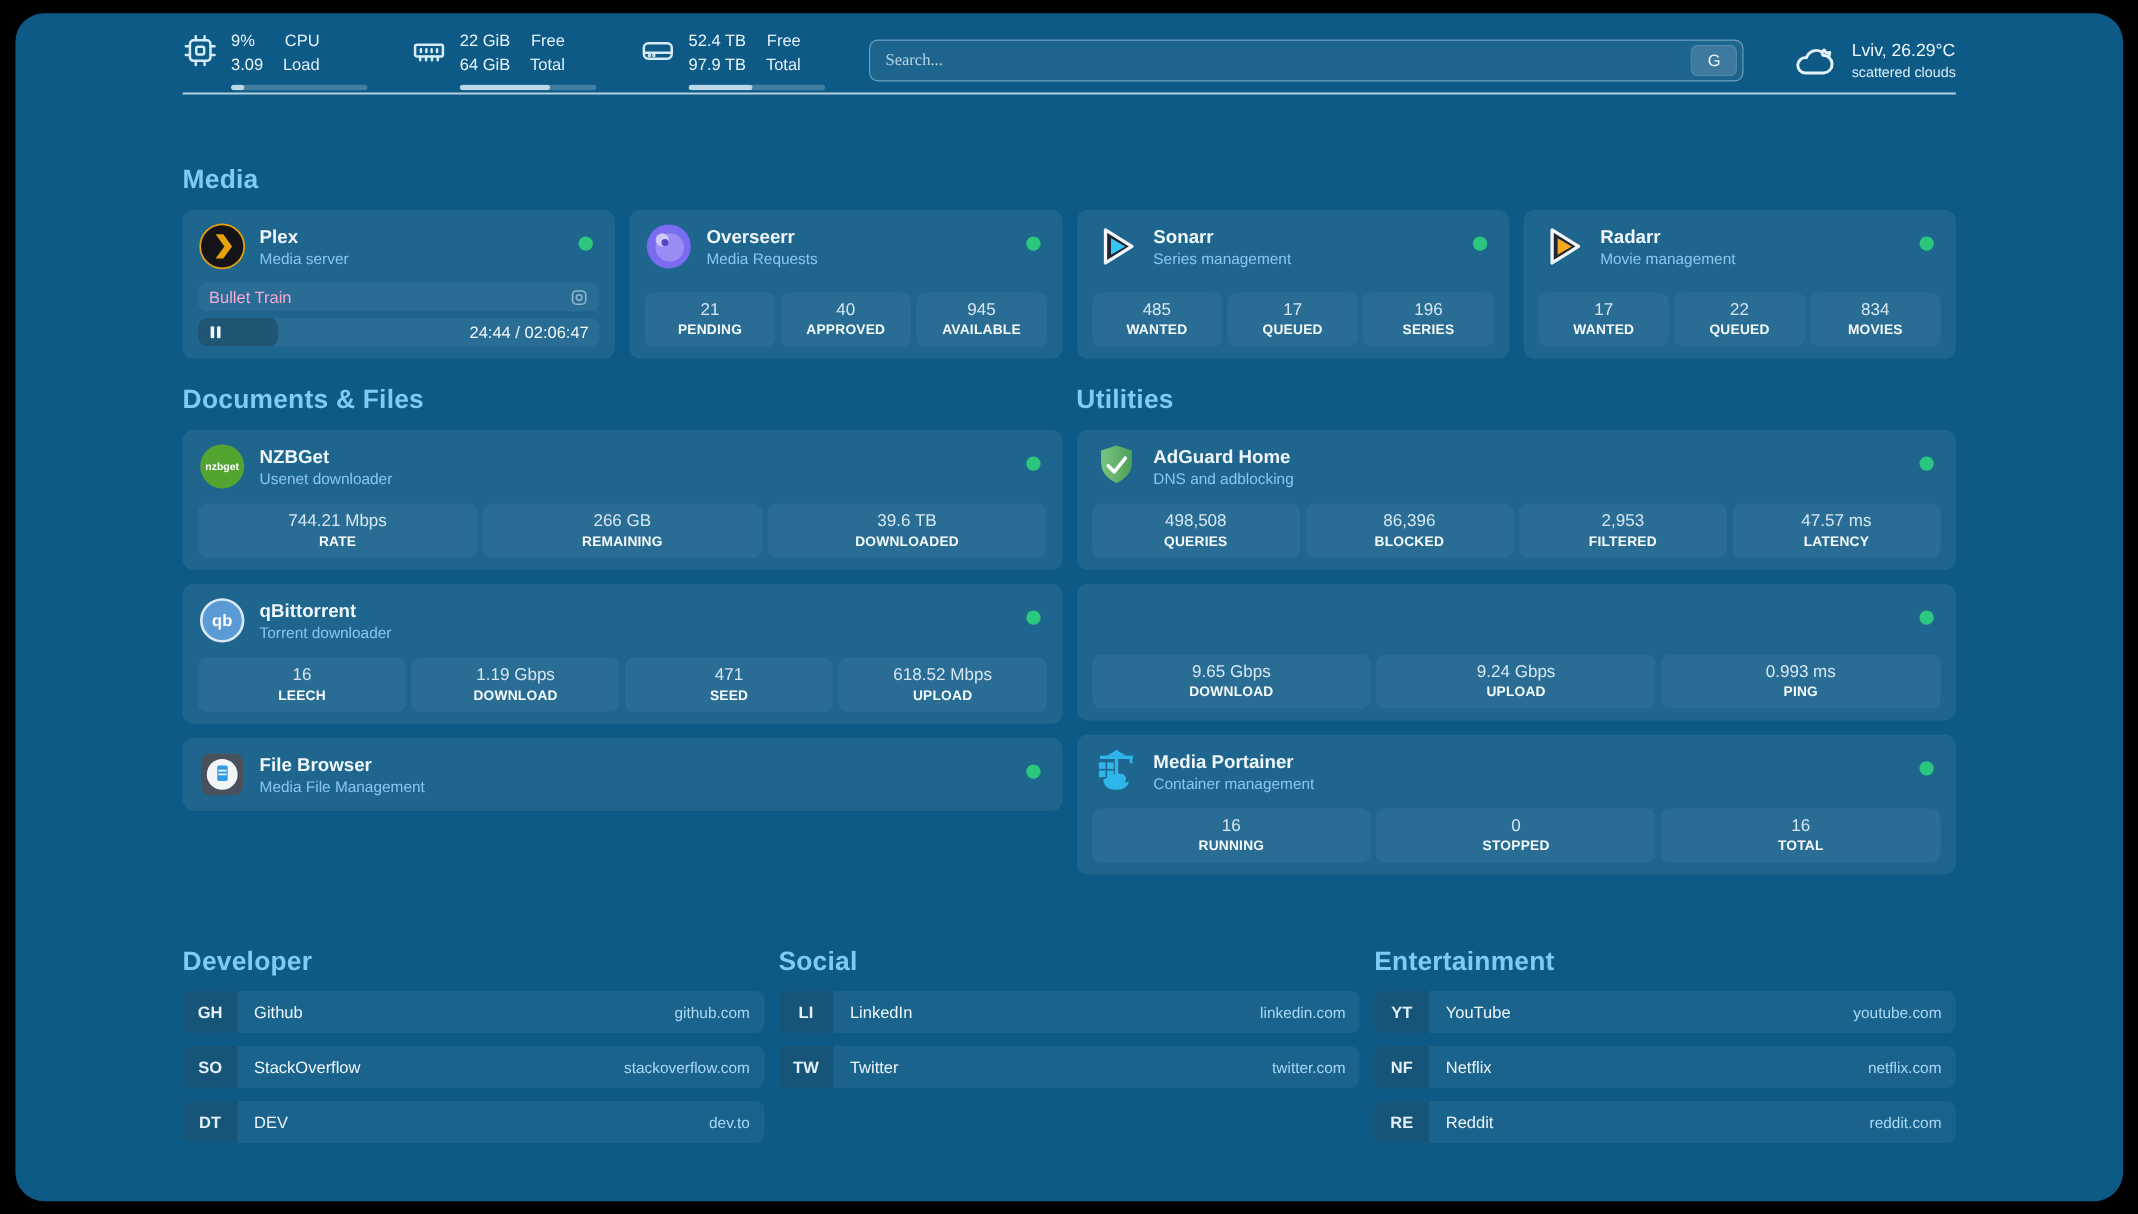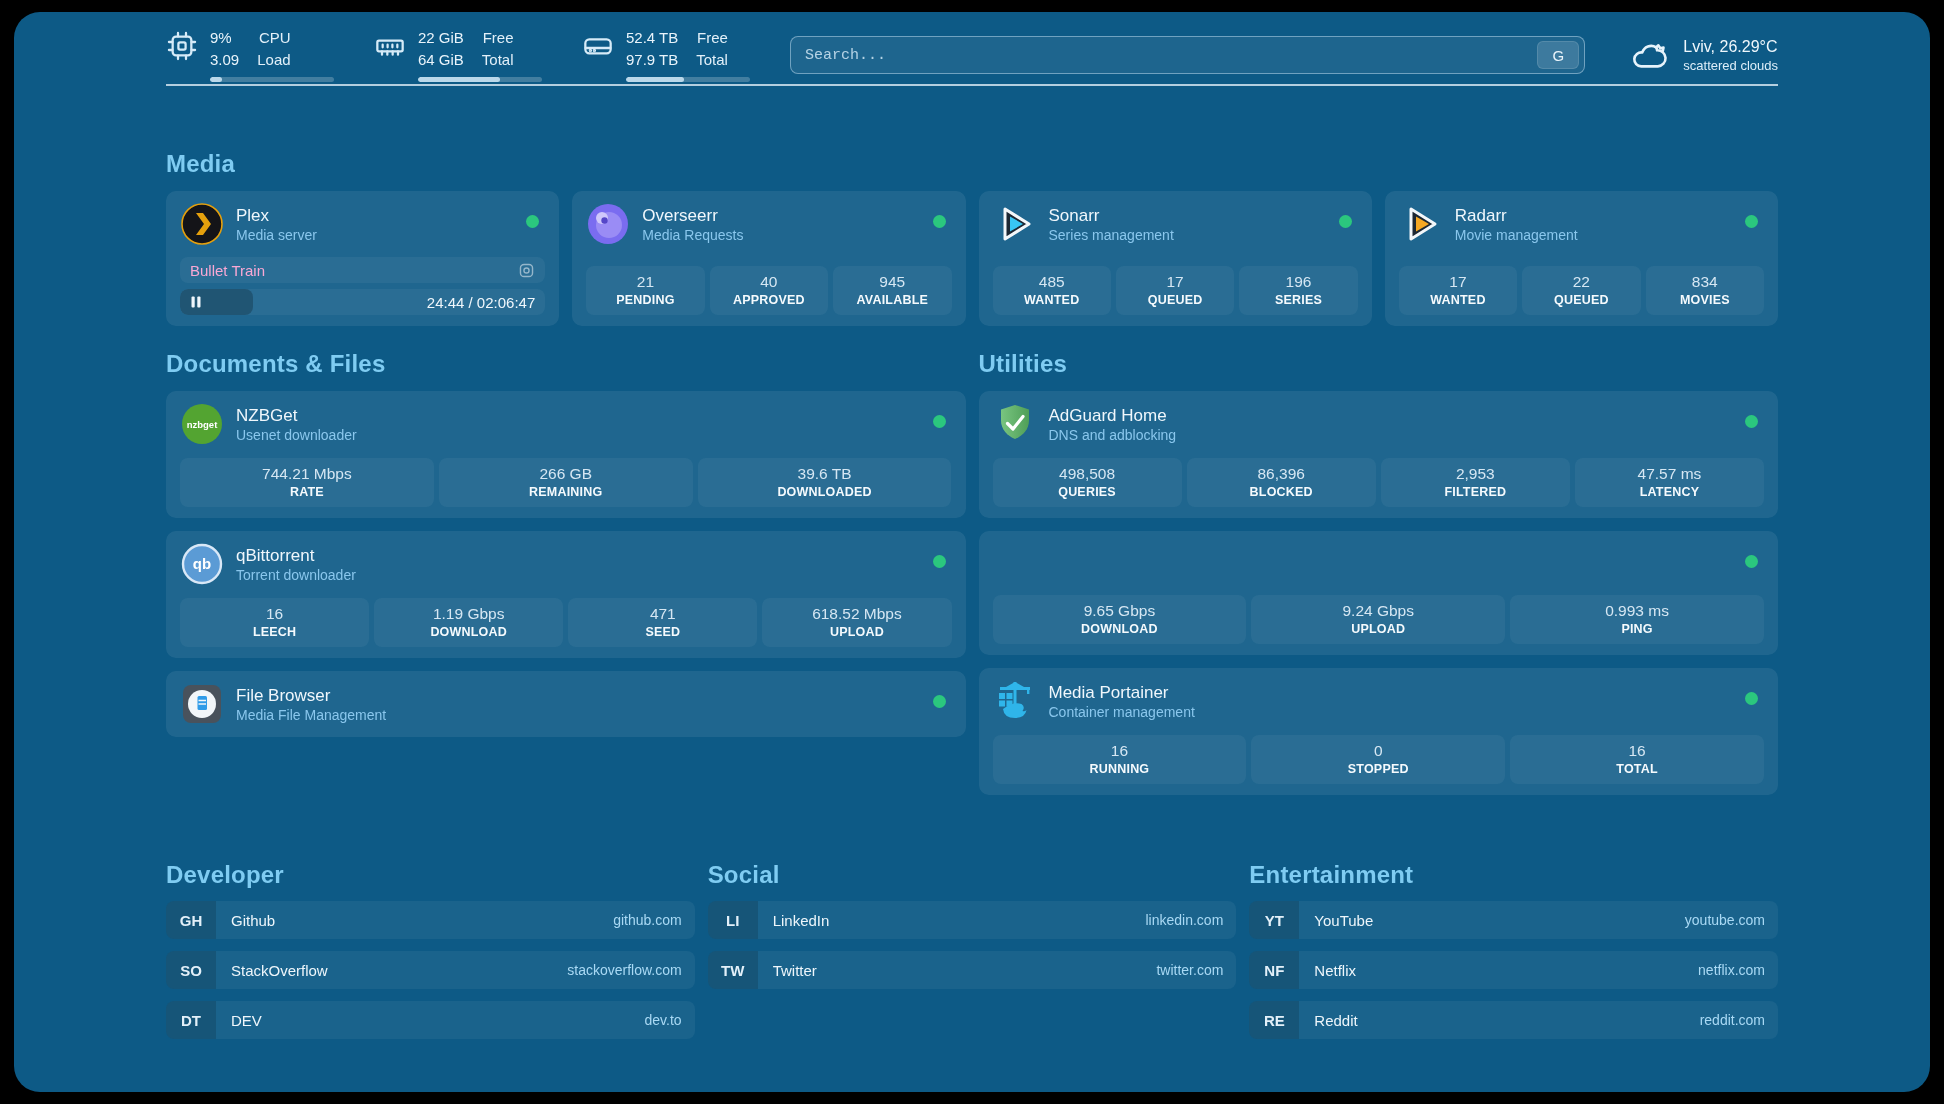--- a/index.html
+++ b/index.html
@@ -19,21 +19,21 @@
   .sys-grid .val { text-align:left; }
   .sys-grid .lab { text-align:right; color:#e2f0f9; }
   .sys-bar { position:absolute; left:44px; right:4px; bottom:0; height:5px;
     border-radius:3px; background:rgba(255,255,255,0.22); overflow:hidden; }
   .sys-bar .fill { height:100%; border-radius:3px; background:#bad8ea; }
 
   .search { flex:1; height:38px; margin-right:44px; border:1px solid rgba(214,238,252,0.45);
     background:rgba(255,255,255,0.07); border-radius:8px; display:flex; align-items:center;
     padding:0 5px 0 14px; }
   .search input { flex:1; background:transparent; border:none; outline:none;
-    color:#c4b5fd; font-size:15px; font-family:Liberation Mono, monospace; }
+    color:#c4b5fd; font-size:15px; font-family:Liberation Serif, serif; }
   .search input::placeholder { color:rgba(219,238,250,0.8); }
   .g-btn { width:42px; height:28px; background:rgba(255,255,255,0.14);
     border:1px solid rgba(255,255,255,0.12); border-radius:6px; display:grid;
     place-items:center; font-size:15px; color:#eaf4fb; cursor:pointer; }
 
   .weather { display:flex; gap:12px; align-items:center; color:#eff7fc; }
   .weather-icon { width:42px; height:42px; color:#e6f3fb; }
   .weather .line1 { font-size:16px; }
   .weather .line2 { font-size:13px; color:#ddeef9; margin-top:2px; }
 
@@ -41,21 +41,21 @@
 
   
   .section-title { font-size:24px; font-weight:600; color:#7fccf2; letter-spacing:.2px; }
   .media-title { margin-top:64px; }
   .cards-row { display:grid; grid-template-columns:repeat(4,1fr); gap:13px; margin-top:13px; }
 
   .card { background:rgba(255,255,255,0.08); border-radius:10px; padding:11px 14px;
     position:relative; display:flex; flex-direction:column; }
   .card-header { display:flex; align-items:center; gap:12px; cursor:pointer; }
   .app-icon { width:44px; height:44px; flex:none; display:grid; place-items:center; }
-  .app-name { font-size:17px; font-weight:400; color:#f0f7fc; line-height:1.25; }
+  .app-name { font-size:17px; font-weight:700; color:#f0f7fc; line-height:1.25; }
   .app-sub  { font-size:14px; color:#8ac7ed; margin-top:1px; }
   .status-dot { position:absolute; top:24px; right:20px; width:13px; height:13px;
     border-radius:50%; background:#2bc77e; }
 
   .stats { display:flex; gap:5px; margin-top:auto; padding-top:12px; }
   .stat { flex:1; background:rgba(255,255,255,0.05); border-radius:8px;
     text-align:center; padding:7px 2px 8px; }
   .stat .v { font-size:15.5px; color:#d6e7f3; }
   .stat .l { font-size:12.5px; font-weight:700; color:#f5fafd; letter-spacing:.2px; margin-top:2px; }
 

